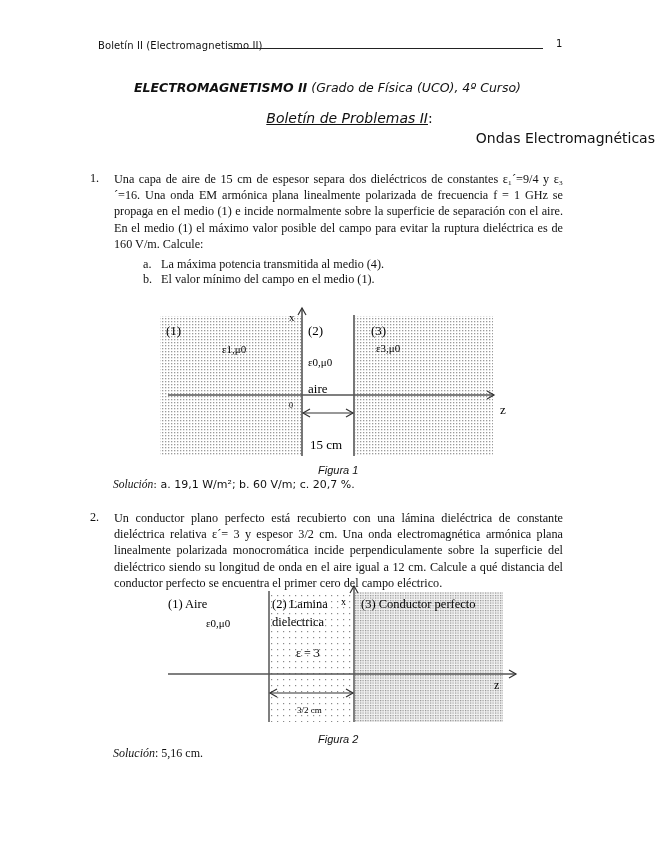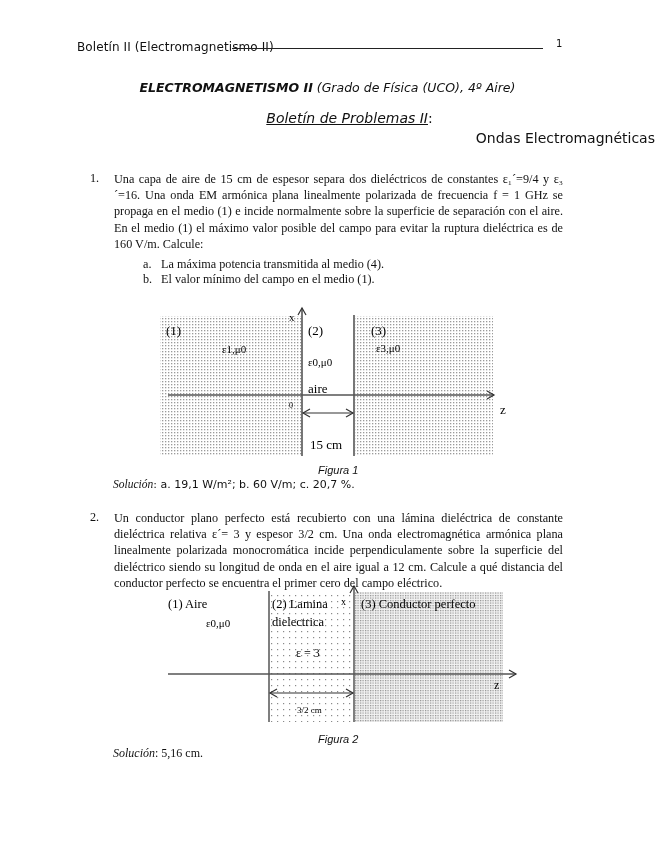--- a/index.html
+++ b/index.html
@@ -1,20 +1,20 @@
 <!DOCTYPE html>
 <html><head>
 <meta charset="utf-8">
 <style>
   html, body { margin: 0; padding: 0; background: #ffffff; }
   body { width: 655px; height: 848px; position: relative; overflow: hidden; color: #111; }
   .abs { position: absolute; }
   .sans { font-family: "DejaVu Sans", sans-serif; }
   .serif { font-family: "Liberation Serif", serif; }
-  .header-left { left: 77px; top: 40px; font-size: 12px; letter-spacing: 0.1px; }
+  .header-left { left: 98px; top: 40px; font-size: 10px; letter-spacing: 0.1px; }
   .header-rule { left: 232px; top: 48px; width: 311px; height: 0; border-top: 1px solid #222; }
   .header-page { left: 556px; top: 38px; font-size: 10px; }
   .course { left: 0; width: 655px; top: 80px; text-align: center; font-size: 12.5px; font-style: italic; }
   .course b { font-weight: bold; }
   .bt { left: 0; width: 655px; top: 110px; text-align: center; font-size: 14px; }
   .bt .u { font-style: italic; text-decoration: underline; margin-left: 44px; }
   .sub { left: 0; width: 655px; top: 130px; text-align: right; font-size: 14px; }
   .para { font-size: 12.2px; line-height: 16.2px; text-align: justify; }
   .num { font-size: 12.2px; }
   .p1 { left: 114px; top: 171px; width: 449px; }
@@ -28,21 +28,21 @@
   .sol i { font-family: "Liberation Serif", serif; font-style: italic; font-size: 11.5px; }
   svg text { font-family: "Liberation Serif", serif; }
 </style>
 </head>
 <body>
 
 <div class="abs sans header-left">Boletín II (Electromagnetismo II)</div>
 <div class="abs header-rule"></div>
 <div class="abs sans header-page">1</div>
 
-<div class="abs sans course"><b>ELECTROMAGNETISMO II</b><span> (Grado de Física (UCO), 4º Aire)</span></div>
+<div class="abs sans course"><b>ELECTROMAGNETISMO II</b><span> (Grado de Física (UCO), 4º Curso)</span></div>
 <div class="abs sans bt"><span class="u">Boletín de Problemas II</span><span>:</span></div>
 <div class="abs sans sub">Ondas Electromagnéticas</div>
 
 <div class="abs serif num n1">1.</div>
 <div class="abs serif para p1">Una capa de aire de 15 cm de espesor separa dos dieléctricos de constantes ε₁´=9/4 y ε₃´=16. Una onda EM armónica plana linealmente polarizada de frecuencia f = 1 GHz se propaga en el medio (1) e incide normalmente sobre la superficie de separación con el aire. En el medio (1) el máximo valor posible del campo para evitar la ruptura dieléctrica es de 160 V/m. Calcule:</div>
 <div class="abs serif items">
   <div><span class="lbl">a.</span> <span>La máxima potencia transmitida al medio (4).</span></div>
   <div><span class="lbl">b.</span> <span>El valor mínimo del campo en el medio (1).</span></div>
 </div>
 

